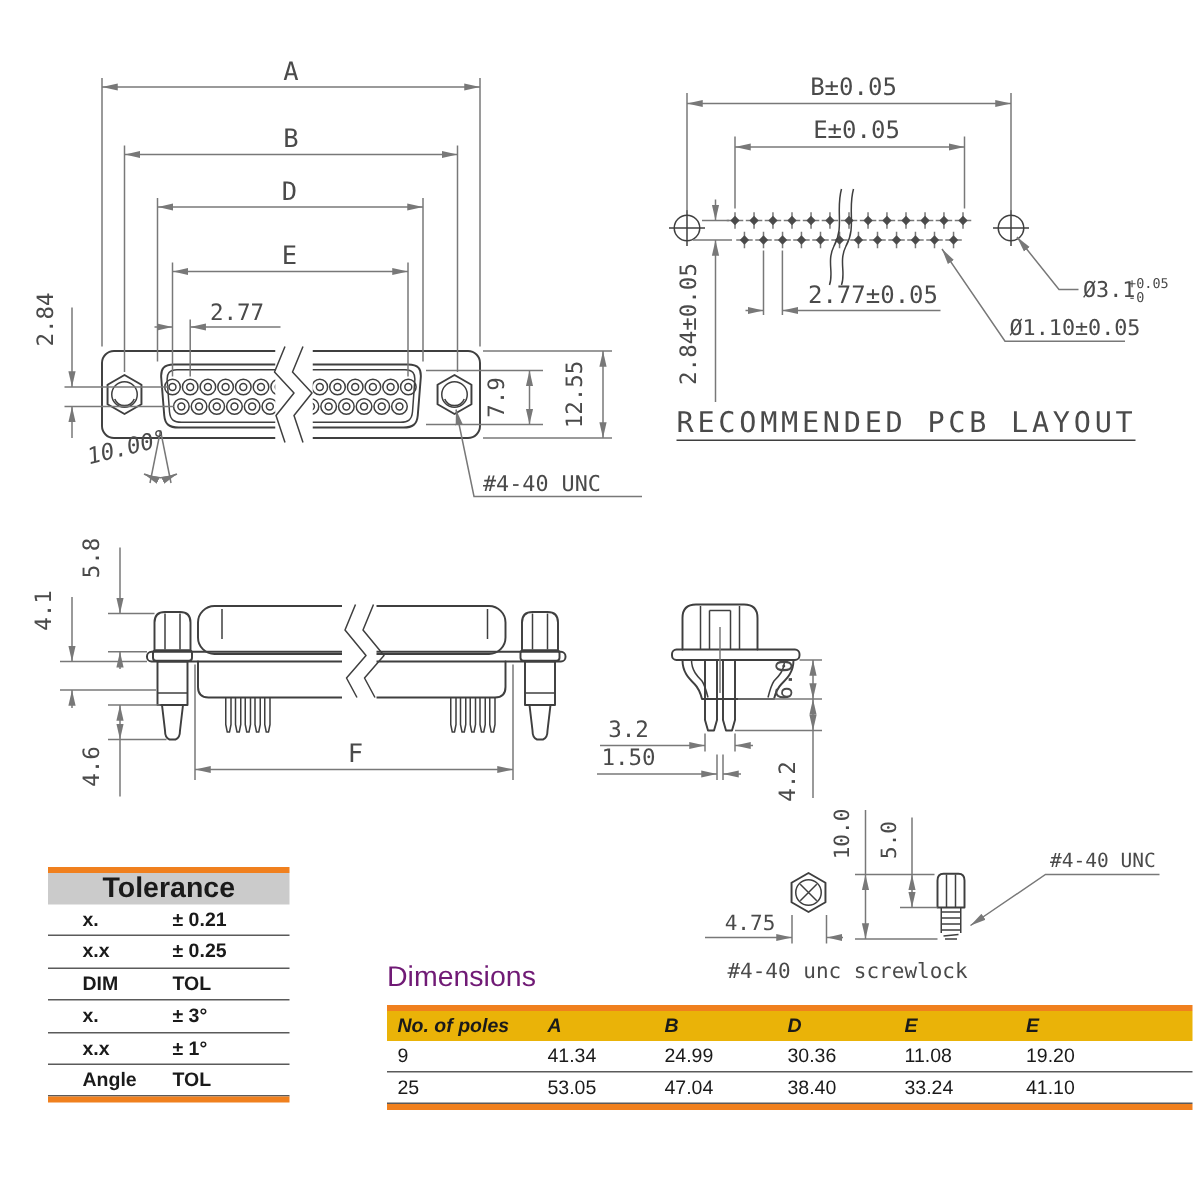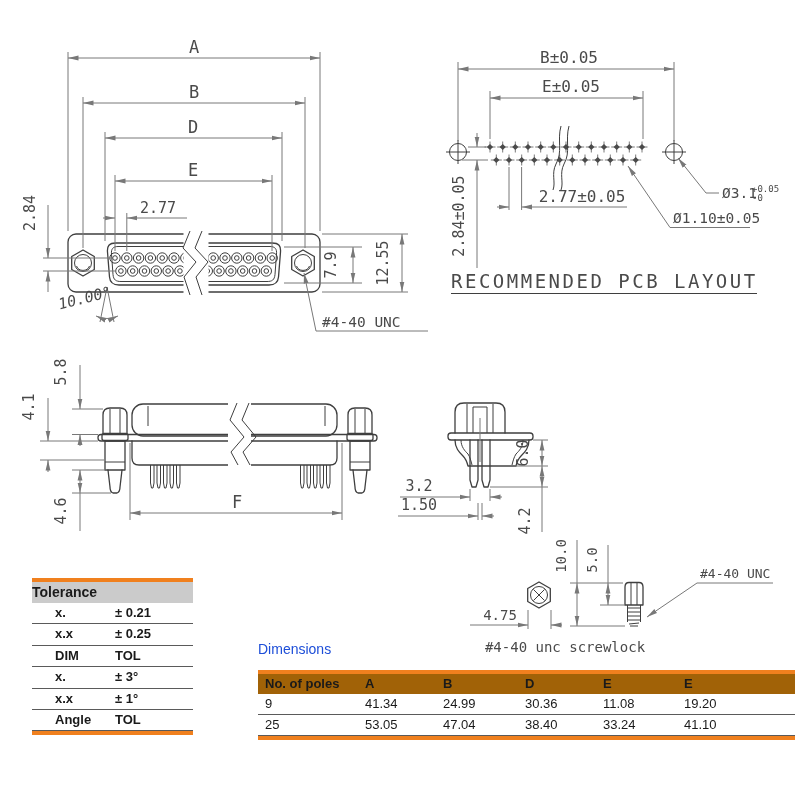--- a/index.html
+++ b/index.html
@@ -8,31 +8,31 @@
   #drawing{position:absolute;left:0;top:0;}
   .obj{stroke:#3f3f3f;stroke-width:1.3;fill:none;stroke-linejoin:round;stroke-linecap:round;}
   .obj2{stroke:#3f3f3f;stroke-width:1;fill:none;stroke-linejoin:round;}
   .dim{stroke:#787878;stroke-width:1;fill:none;}
   .mask{fill:#ffffff;stroke:none;}
   .cad{font-family:"DejaVu Sans Mono",monospace;fill:#4a4a4a;}
   
   .tbl{position:absolute;font-family:"Liberation Sans",sans-serif;color:#1a1a1a;}
   .bar{height:4px;background:#F0801E;}
   #tol{left:32px;top:578px;width:161px;}
-  .tol-header{height:21px;line-height:21px;background:#CBCBCB;
-              font-size:14px;font-weight:700;}
+  .tol-header{height:21px;line-height:21px;background:#CBCBCB;text-align:center;
+              font-size:19px;font-weight:700;}
   .tol-row{display:grid;grid-template-columns:83px auto;height:20.4px;line-height:20.4px;
            font-size:13px;font-weight:700;border-bottom:1px solid #5a5a5a;}
   .tol-row:last-of-type{border-bottom:none;}
   .tol-row span:first-child{padding-left:23px;}
-  #dims-title{left:258px;top:641px;font-size:14px;color:#1d4ed8;}
+  #dims-title{left:258px;top:641px;font-size:19px;color:#701a75;}
   #dims{left:258px;top:670px;width:537px;}
   .dims-grid{display:grid;grid-template-columns:100px 78px 82px 78px 81px auto;
              height:20px;line-height:20px;font-size:13px;padding-left:7px;}
-  .dims-head{background:#a16207;font-weight:700;}
+  .dims-head{background:#eab308;font-weight:700;font-style:italic;}
   .dims-row{border-bottom:1px solid #5a5a5a;}
   .dims-row:last-of-type{border-bottom:none;}
 </style>
 </head>
 <body>
 
 <div id="stage">
 
 <svg id="drawing" width="800" height="800" viewBox="0 0 800 800">
   <defs>

